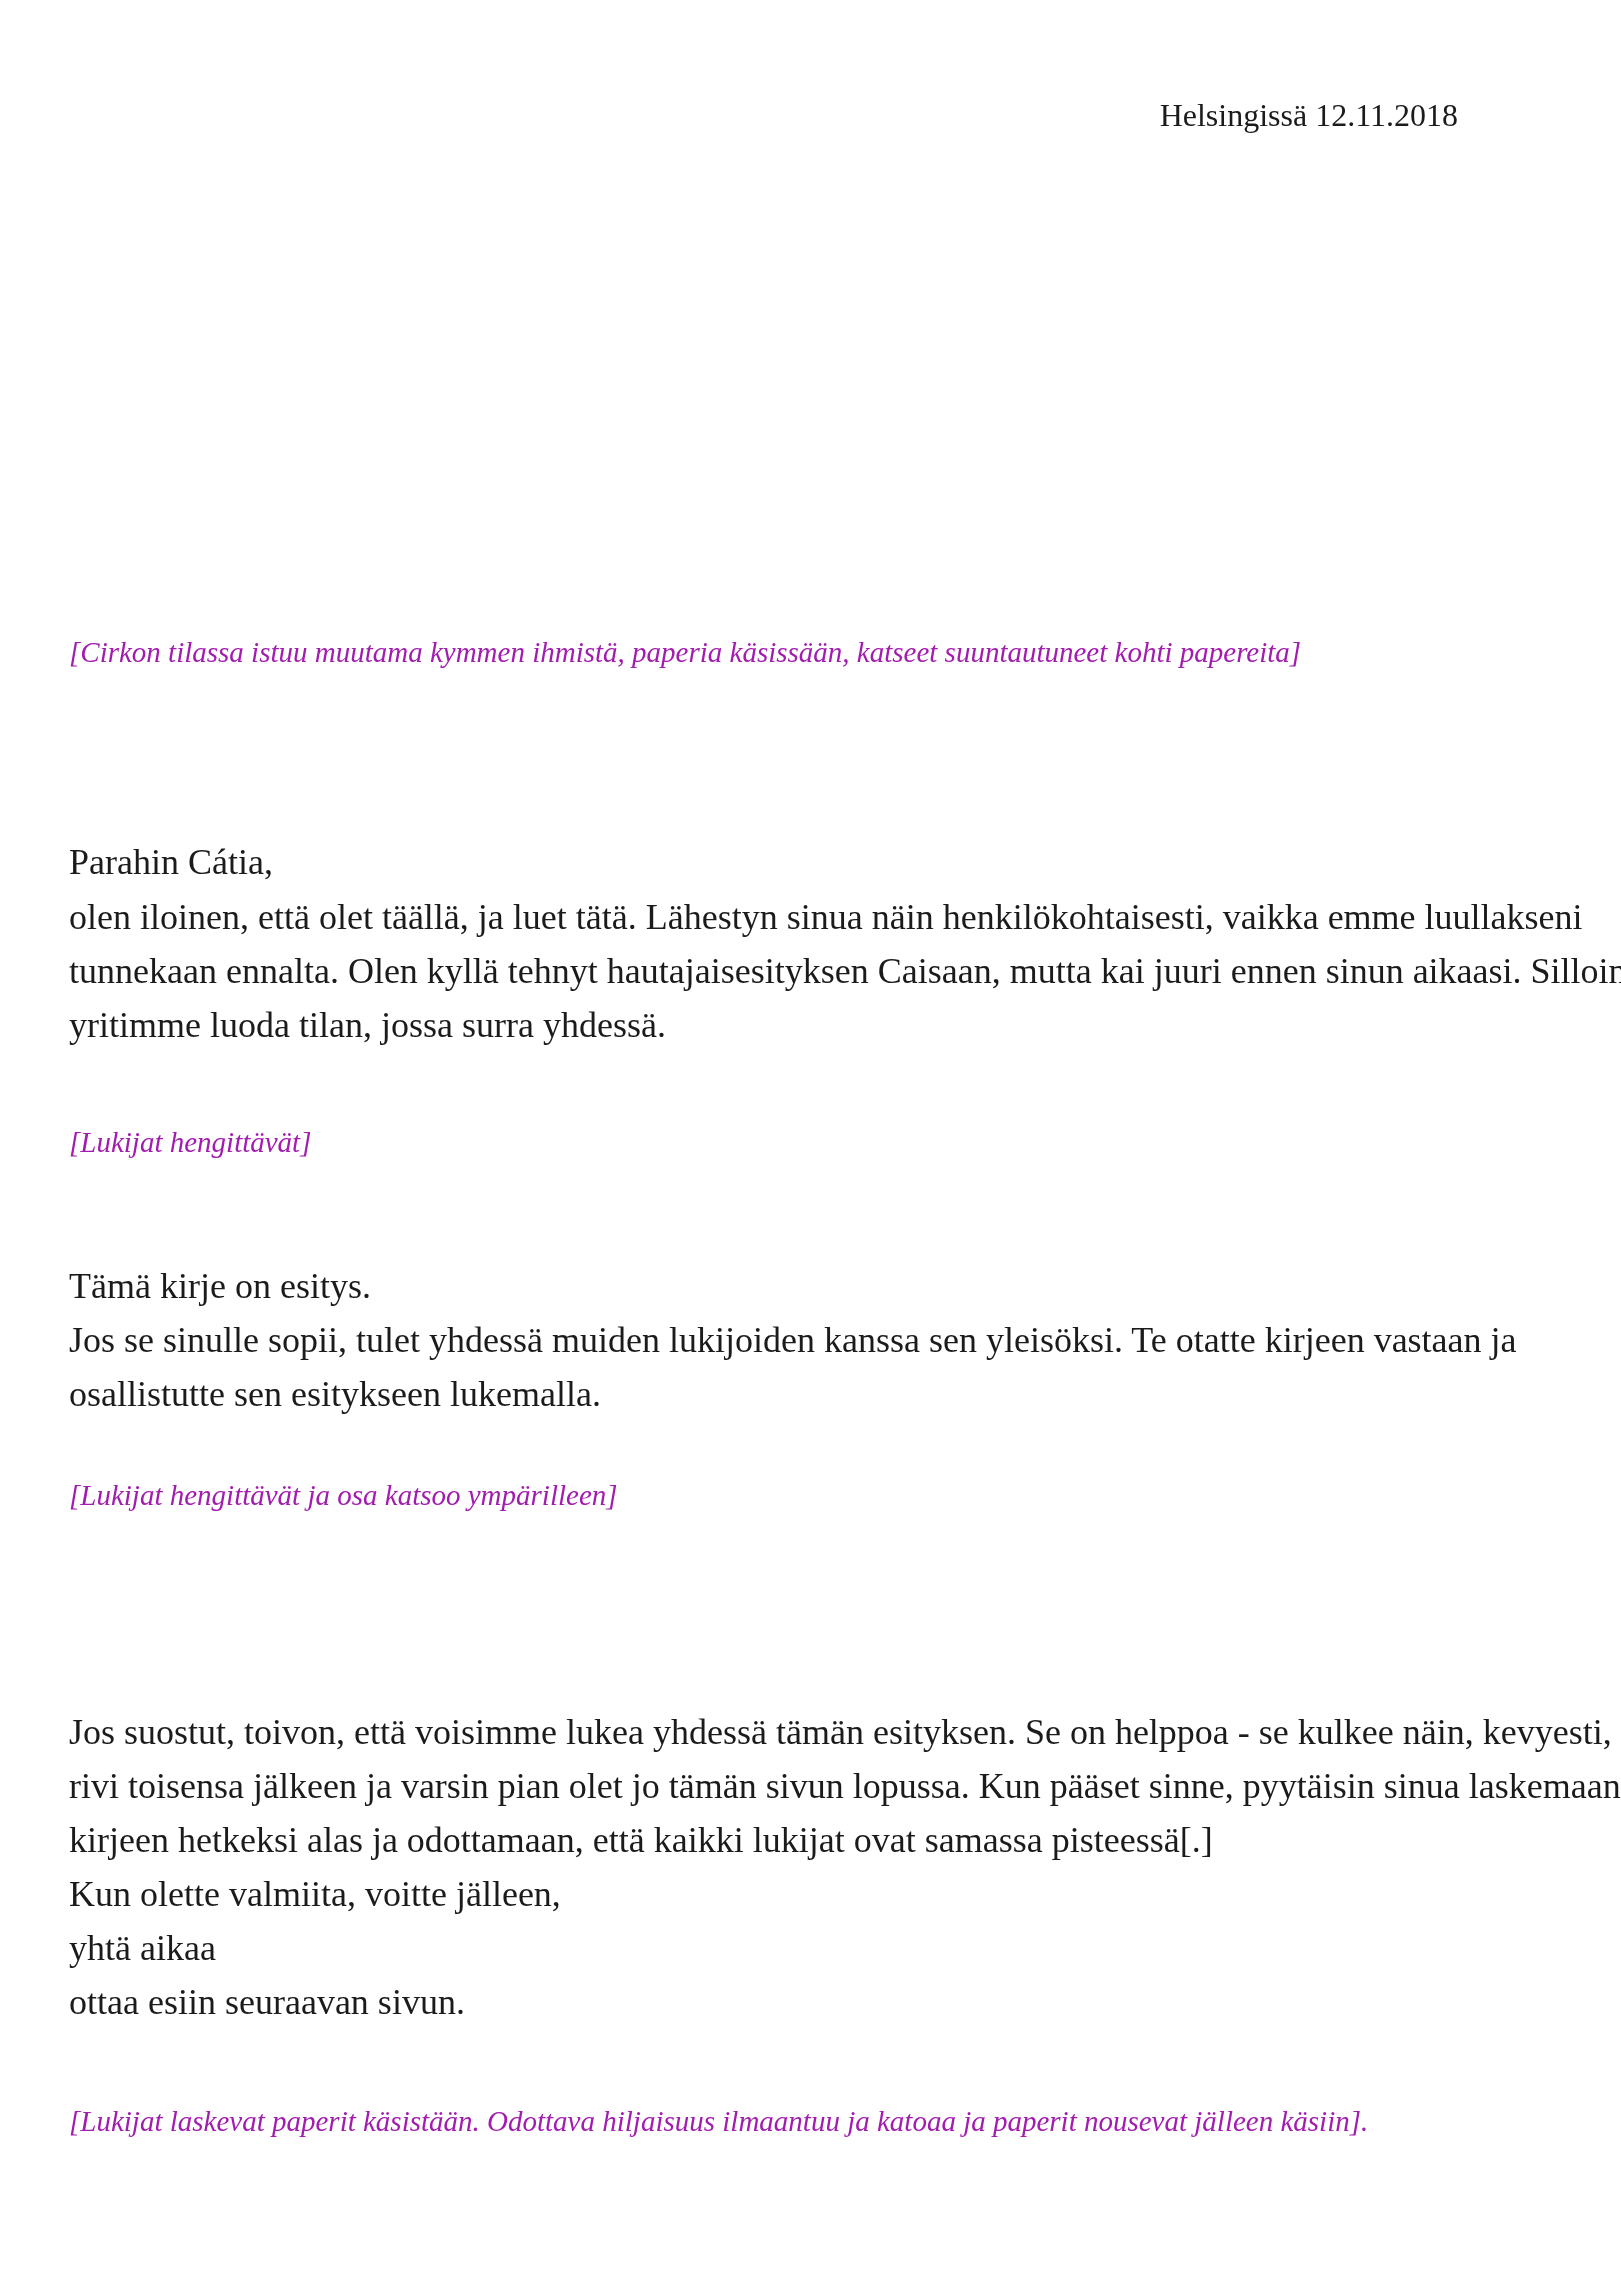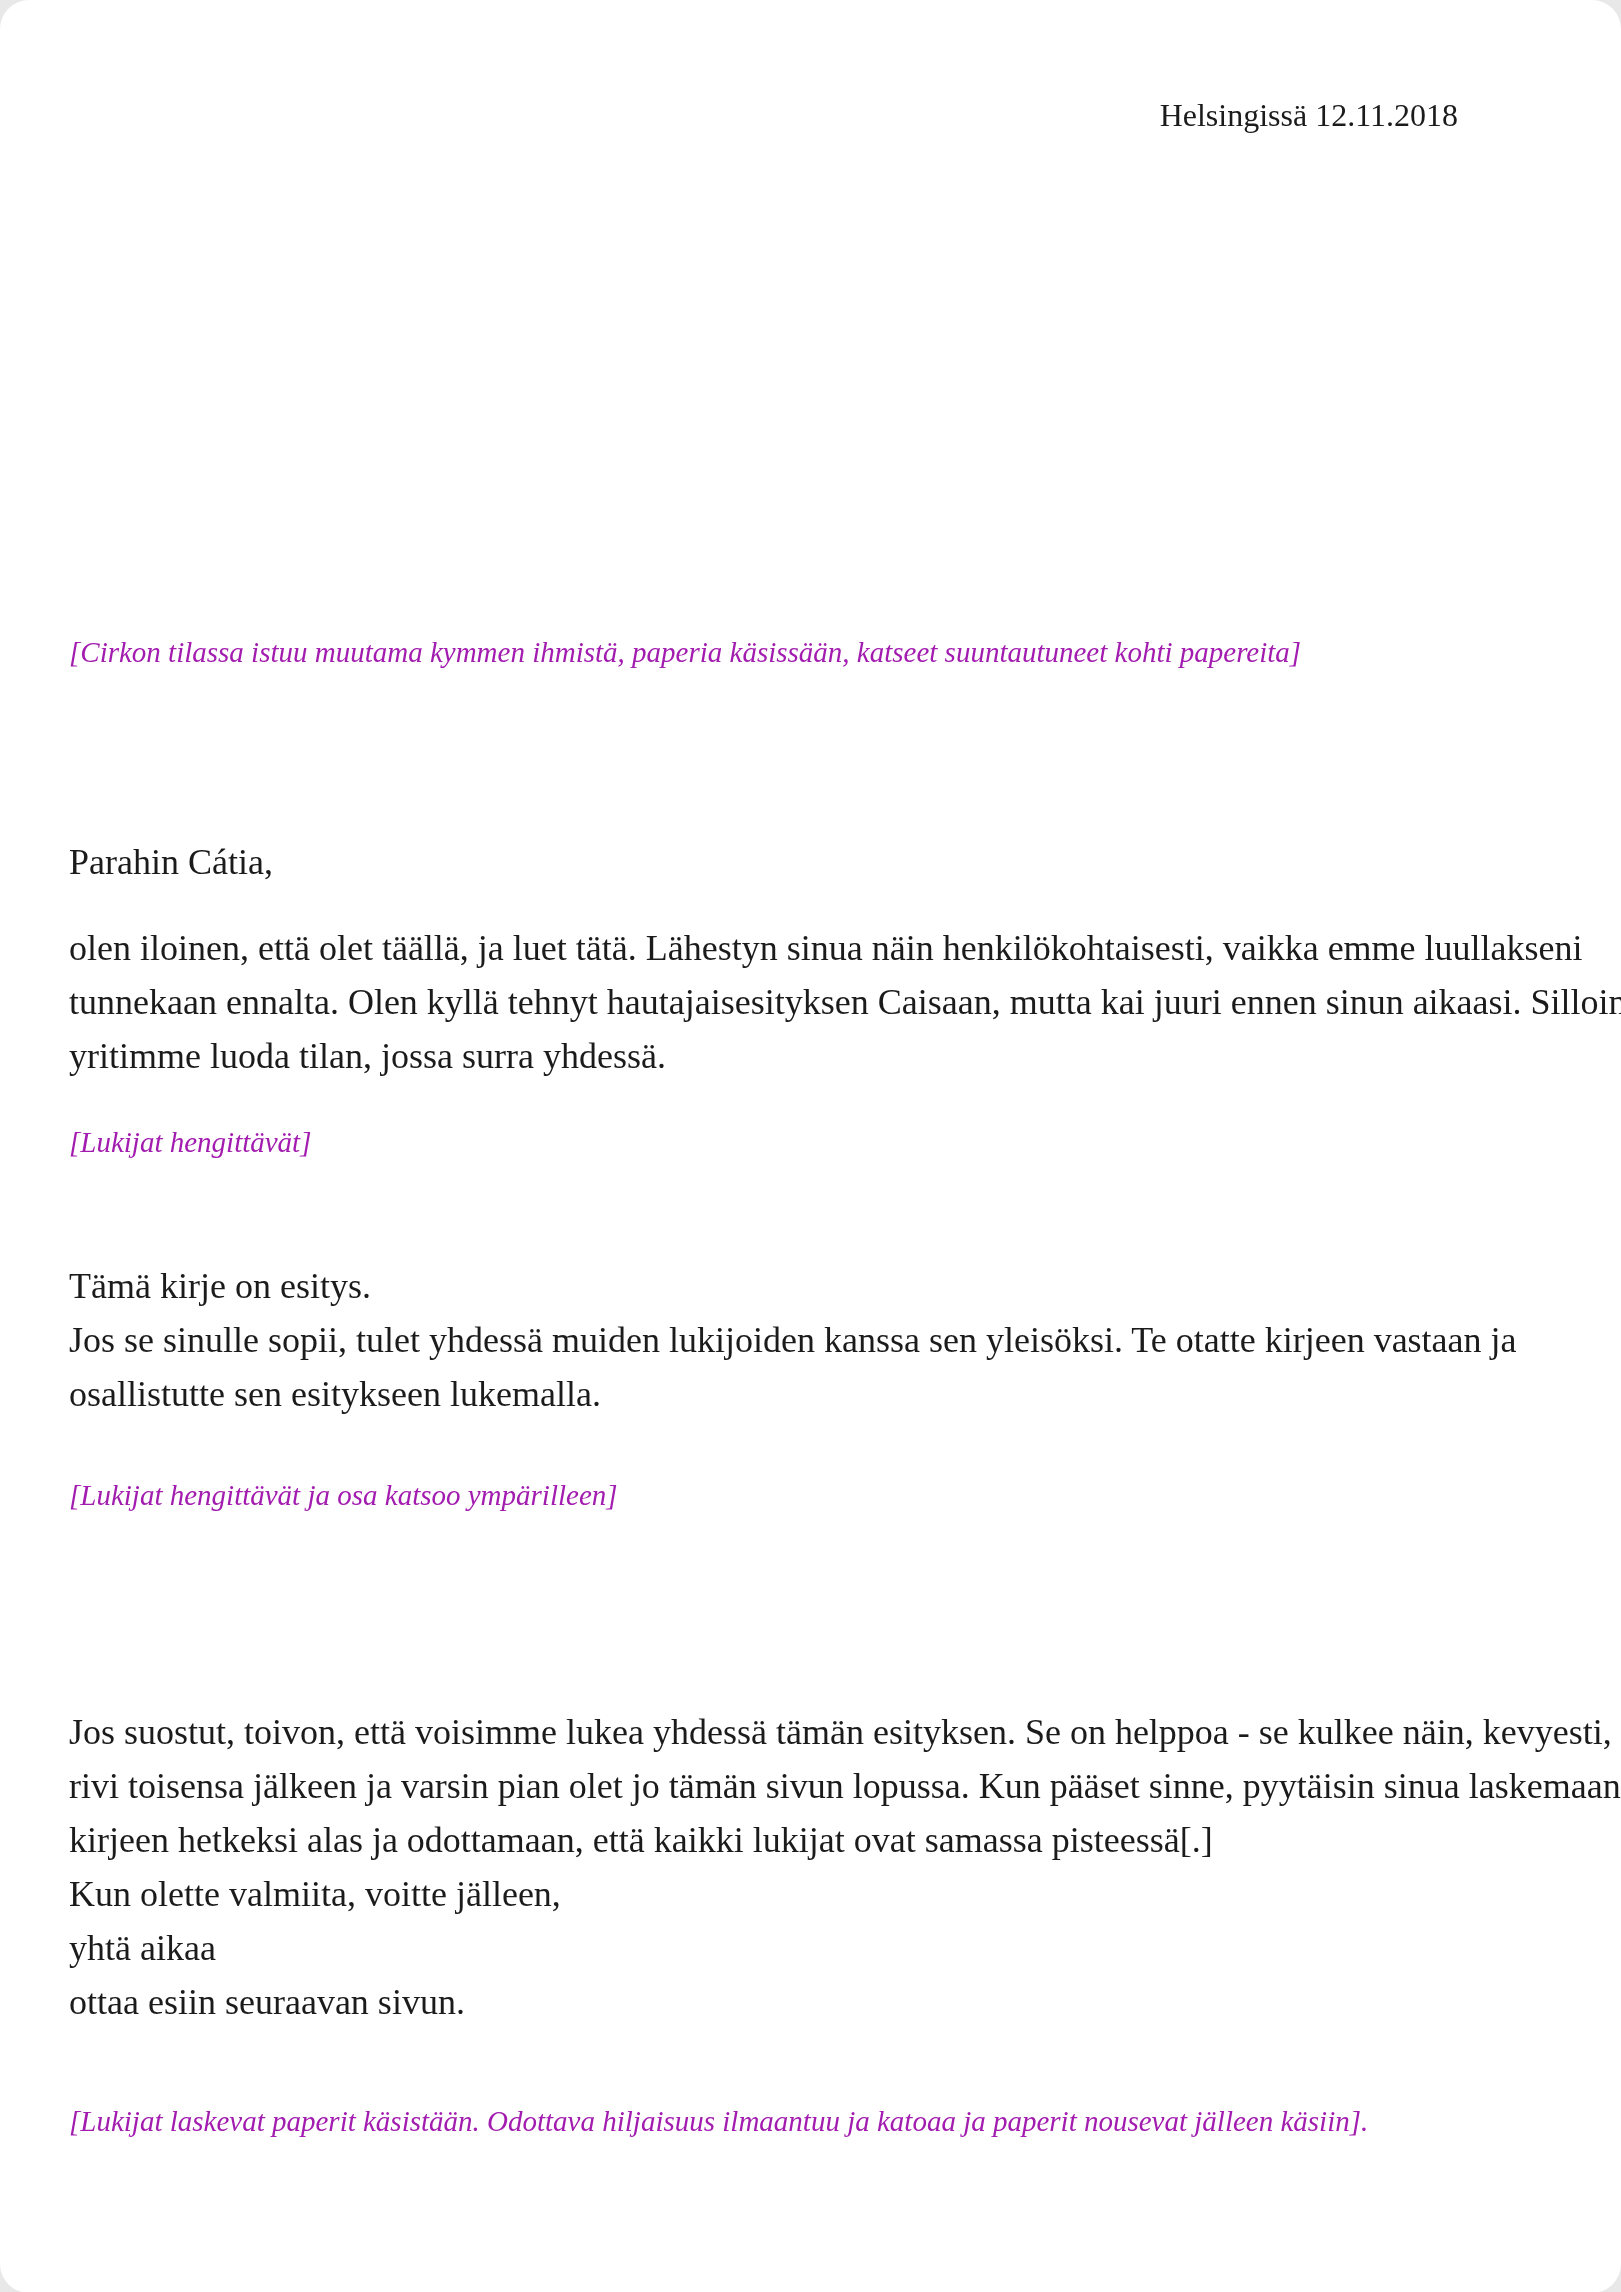--- a/index.html
+++ b/index.html
@@ -9,21 +9,20 @@
   }
   .page {
     position: relative;
     width: 1621px;
     height: 2293px;
     margin: 0 auto;
     background: #ffffff;
     overflow: hidden;
     font-family: "Liberation Serif", "DejaVu Serif", serif;
     color: #1b1b1b;
-    border-radius: 29px;
   }
   .block {
     position: absolute;
     left: 69px;
     right: 98px;
   }
   .line {
     line-height: 54px;
     white-space: nowrap;
   }
@@ -52,21 +51,21 @@
 <body>
 
 <div class="page">
 
   <div class="date">Helsingissä 12.11.2018</div>
 
   <div class="block stage-direction" style="top:625px">[Cirkon tilassa istuu muutama kymmen ihmistä, paperia käsissään, katseet suuntautuneet kohti papereita]</div>
 
   <div class="block body-text line" style="top:835px">Parahin Cátia,</div>
 
-  <div class="block body-text" style="top:921px">
+  <div class="block body-text" style="top:890px">
     <div class="line">olen iloinen, että olet täällä, ja luet tätä. Lähestyn sinua näin henkilökohtaisesti, vaikka emme luullakseni</div>
     <div class="line">tunnekaan ennalta. Olen kyllä tehnyt hautajaisesityksen Caisaan, mutta kai juuri ennen sinun aikaasi. Silloin</div>
     <div class="line">yritimme luoda tilan, jossa surra yhdessä.</div>
   </div>
 
   <div class="block stage-direction" style="top:1115px">[Lukijat hengittävät]</div>
 
   <div class="block body-text" style="top:1259px">
     <div class="line">Tämä kirje on esitys.</div>
     <div class="line">Jos se sinulle sopii, tulet yhdessä muiden lukijoiden kanssa sen yleisöksi. Te otatte kirjeen vastaan ja</div>

